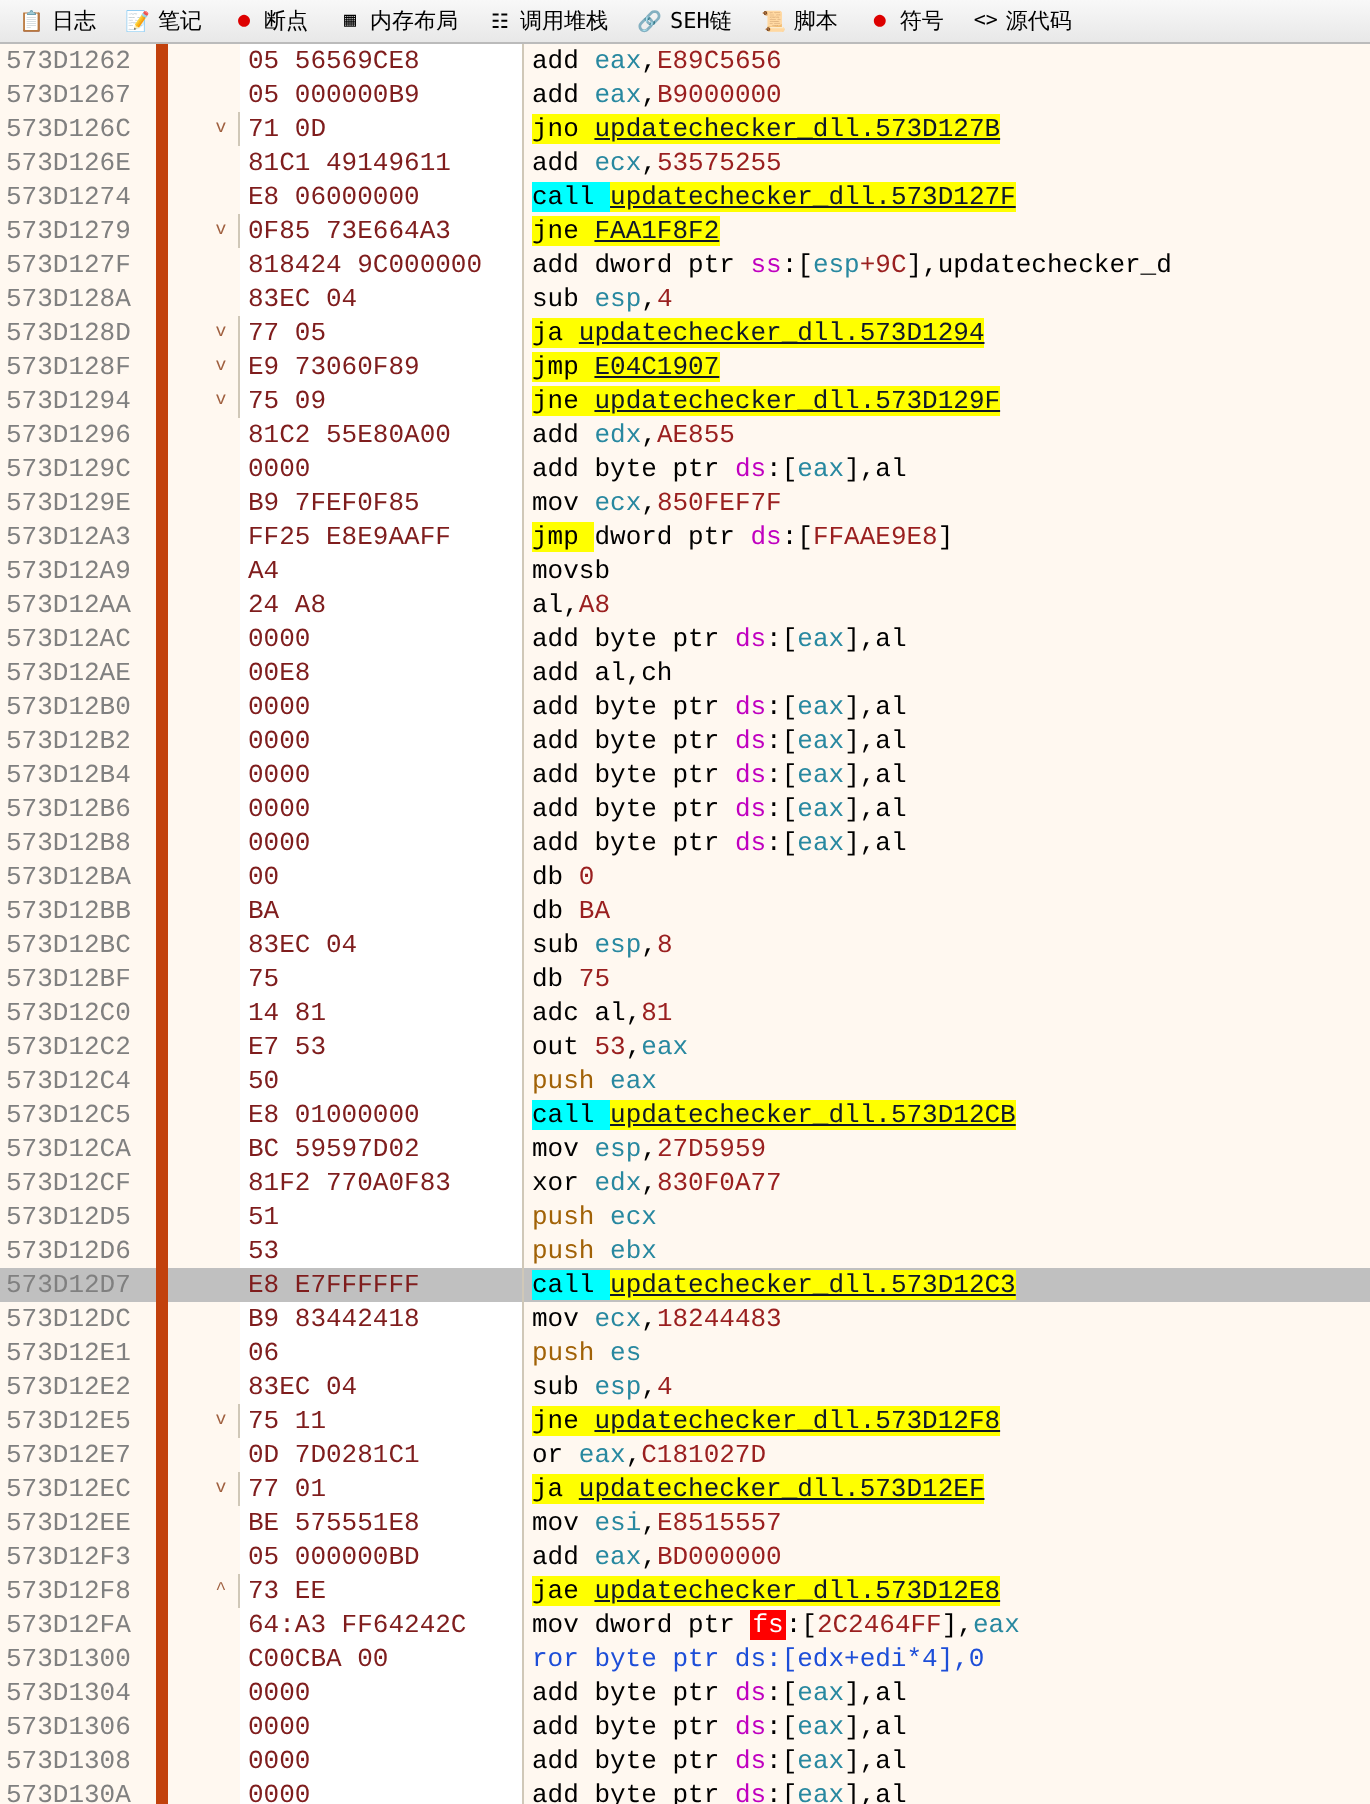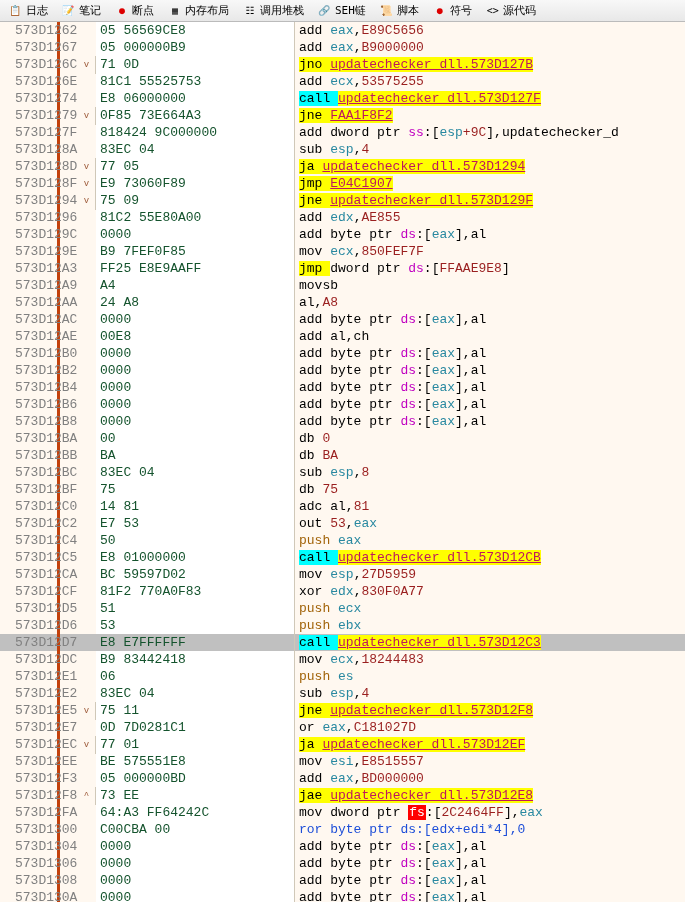--- a/index.html
+++ b/index.html
@@ -3,35 +3,35 @@
 <meta charset="utf-8">
 <style>
 * { margin:0; padding:0; box-sizing:border-box; }
 body { font-family:"Microsoft YaHei","SimSun",Consolas,monospace; font-size:12px; background:#fff8f0; width:685px; }
 .toolbar { display:flex; background:linear-gradient(#f8f8f8,#e8e8e8); border-bottom:1px solid #bbb; height:22px; align-items:center; padding:0 2px; }
 .tbtn { display:flex; align-items:center; padding:0 6px; height:20px; border:1px solid transparent; cursor:pointer; font-size:11px; gap:3px; white-space:nowrap; }
 .ic { display:inline-flex; width:14px; height:14px; align-items:center; justify-content:center; font-size:10px; }
 .disasm { font-family:Consolas,"Courier New",monospace; font-size:13px; line-height:17px; }
 .row { display:flex; height:17px; align-items:center; }
 .row.sel { background:#c0c0c0; }
-.c-addr { width:60px; padding-left:15px; color:#808080; border-right:3px solid #c2410c; background:#fff8f0; flex-shrink:0; }
+.c-addr { width:84px; padding-left:3px; color:#808080; border-right:6px solid #c2410c; background:#fff8f0; flex-shrink:0; }
 .c-gut { width:18px; border-right:1px solid #d0c8b8; background:#fff8f0; text-align:center; flex-shrink:0; }
 .c-arr { width:18px; border-right:1px solid #d0c8b8; background:#fff8f0; text-align:center; color:#888; font-size:10px; flex-shrink:0; }
-.c-bytes { width:199px; padding-left:4px; border-right:1px solid #d0c8b8; background:#fff; color:#14532d; white-space:pre; flex-shrink:0; }
+.c-bytes { width:142px; padding-left:4px; border-right:1px solid #d0c8b8; background:#fff; color:#7f1d1d; white-space:pre; flex-shrink:0; }
 .c-dis { padding-left:4px; background:#fff8f0; white-space:pre; flex:1; overflow:hidden; }
 .row.sel .c-addr,.row.sel .c-gut,.row.sel .c-arr,.row.sel .c-bytes,.row.sel .c-dis { background:#c0c0c0; }
 .m-add,.m-sub,.m-mov,.m-xor,.m-out,.m-db,.m-adc,.m-movsb,.m-al,.m-or,.m-ror { color:#000; }
 .m-push { color:#a16207; }
 .m-jmp,.m-jne,.m-jno,.m-ja,.m-jae { background:#ffff00; color:#000; }
 .m-call { background:#00ffff; color:#000; }
 .r-eax,.r-ecx,.r-edx,.r-ebx,.r-esp,.r-es,.r-esi { color:#2888a0; }
 .r-red { background:#ff0000; color:#fff; padding:0 1px; }
 .num { color:#9a1f1f; }
 .seg { color:#c000c0; }
-.lab { background:#ffff00; text-decoration:underline; color:#be185d; }
+.lab { background:#ffff00; text-decoration:underline; color:#0f172a; }
 .gray { color:#1d4ed8; }
 .arrow-up::before{content:"^";color:#a06040;font-size:9px;}
 .arrow-dn::before{content:"v";color:#a06040;font-size:9px;}
 </style>
 </head>
 <body>
 
 <div class="toolbar">
   <div class="tbtn">
       <span class="ic">📋</span>
@@ -90,21 +90,21 @@
       <div class="c-addr">573D126C</div>
       <div class="c-gut"></div>
       <div class="c-arr"><span class="arrow-dn"></span></div>
       <div class="c-bytes">71 0D</div>
       <div class="c-dis"><span class="m-jno">jno </span><span class="lab">updatechecker_dll.573D127B</span></div>
     </div>
     <div class="row">
       <div class="c-addr">573D126E</div>
       <div class="c-gut"></div>
       <div class="c-arr"></div>
-      <div class="c-bytes">81C1 55525753</div>
+      <div class="c-bytes">81C1 49149611</div>
       <div class="c-dis"><span class="m-add">add </span><span class="r-ecx">ecx</span><span>,</span><span class="num">53575255</span></div>
     </div>
     <div class="row">
       <div class="c-addr">573D1274</div>
       <div class="c-gut"></div>
       <div class="c-arr"></div>
       <div class="c-bytes">E8 06000000</div>
       <div class="c-dis"><span class="m-call">call </span><span class="lab">updatechecker_dll.573D127F</span></div>
     </div>
     <div class="row">

